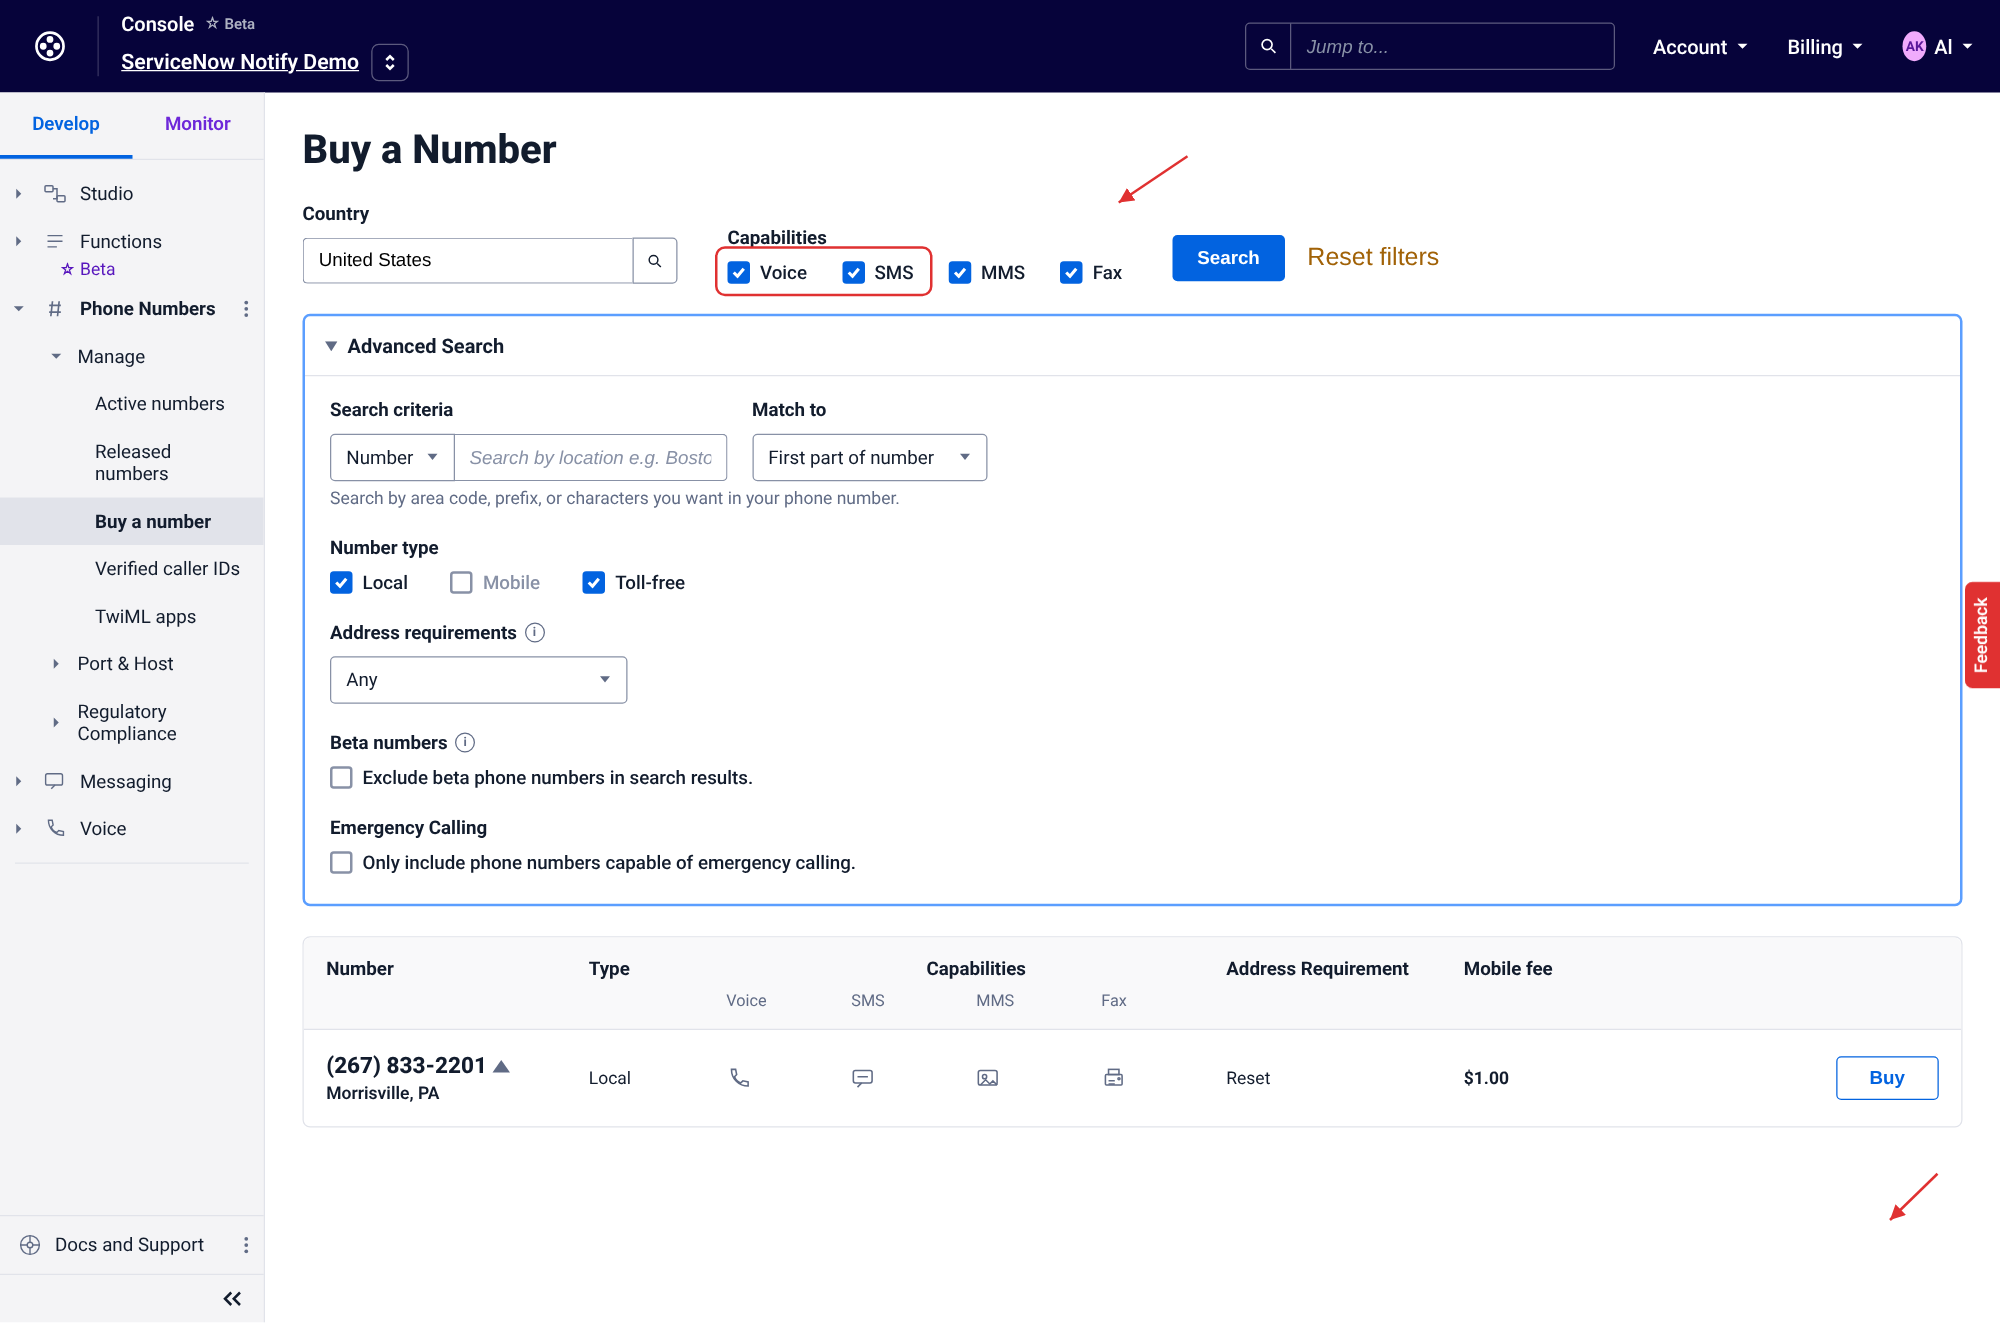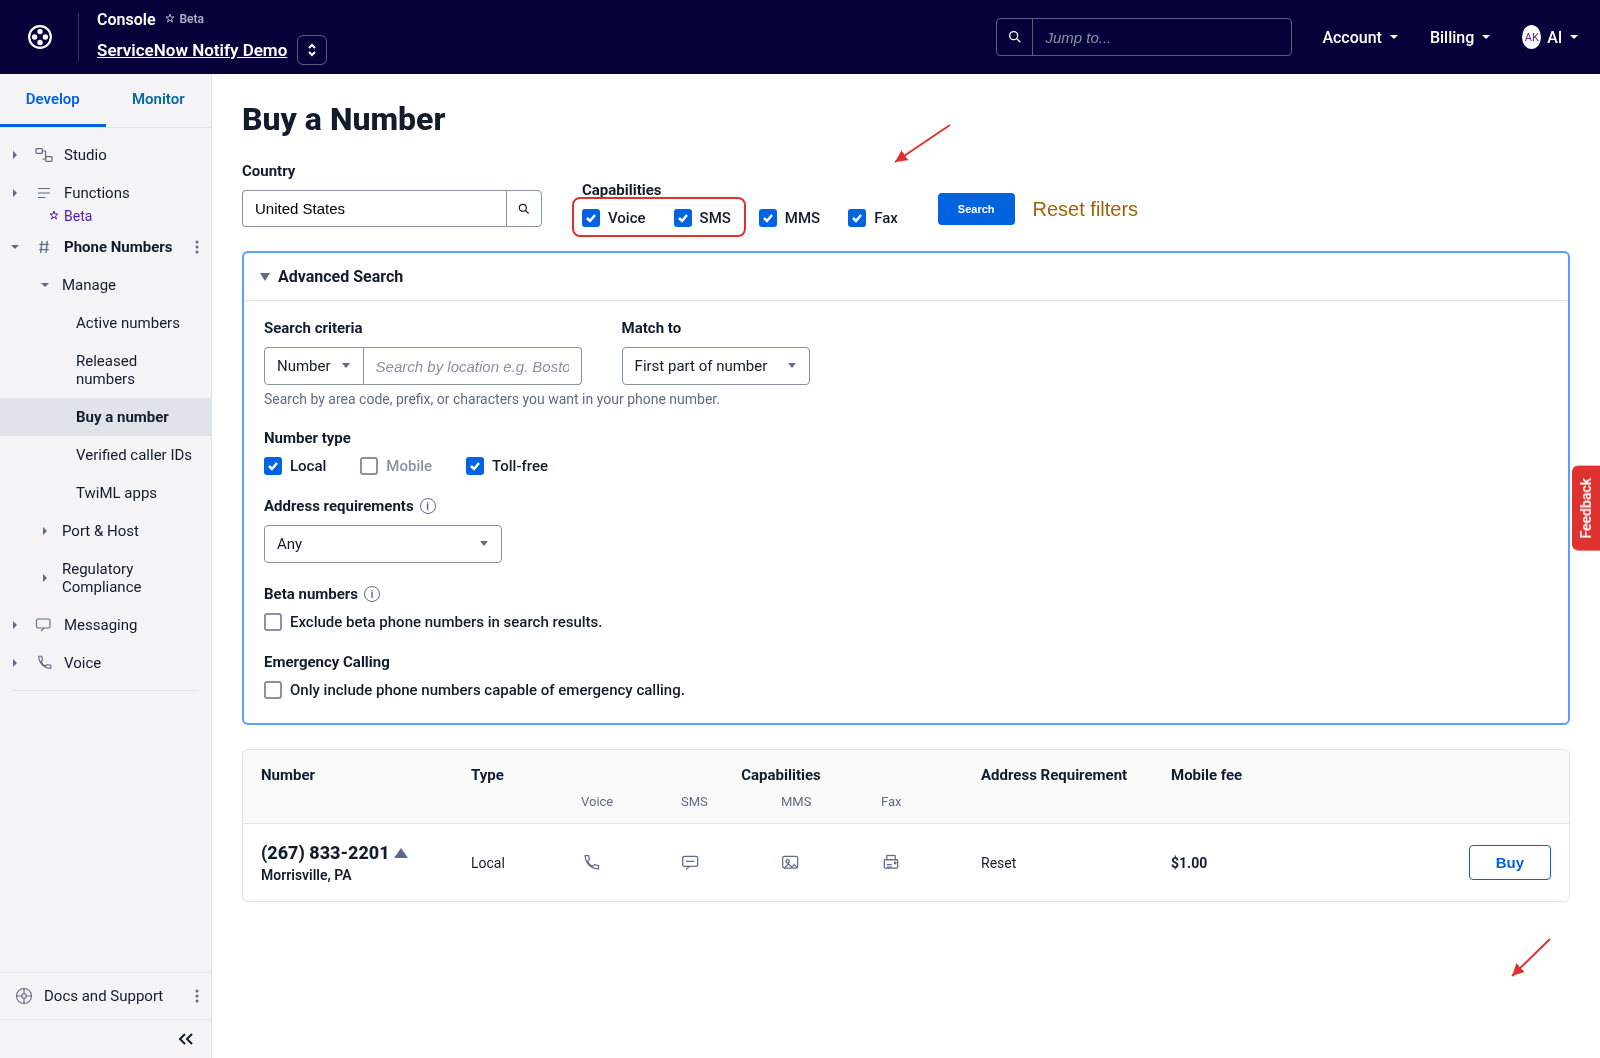--- a/index.html
+++ b/index.html
@@ -13,26 +13,26 @@
 .topbar .project a { color:#fff; text-decoration:underline; font-size:17px; font-weight:600; }
 .topbar .project-switch { width:30px; height:30px; border:1px solid rgba(255,255,255,0.35); border-radius:6px; display:flex; align-items:center; justify-content:center; cursor:pointer; }
 .topbar .left-group { display:flex; flex-direction:column; gap:2px; }
 .topbar .spacer { flex:1; }
 .topbar .search-wrap { display:flex; align-items:center; border:1px solid rgba(255,255,255,0.35); border-radius:4px; height:38px; width:296px; }
 .topbar .search-wrap .search-icon-box { width:36px; display:flex; align-items:center; justify-content:center; border-right:1px solid rgba(255,255,255,0.35); height:100%; }
 .topbar .search-wrap input { flex:1; background:transparent; border:none; color:#fff; padding:0 12px; font-size:15px; font-style:italic; outline:none; }
 .topbar .search-wrap input::placeholder { color:#8891a6; font-style:italic; }
 .topbar .nav-right { display:flex; align-items:center; gap:30px; margin-left:30px; }
 .topbar .nav-item { display:flex; align-items:center; gap:6px; font-size:16px; font-weight:500; cursor:pointer; }
-.topbar .avatar { width:19px; height:24px; border-radius:50%; background:#ffffff; color:#5a189a; font-size:11px; font-weight:400; display:flex; align-items:center; justify-content:center; }
+.topbar .avatar { width:19px; height:24px; border-radius:50%; background:#f0abfc; color:#5a189a; font-size:11px; font-weight:700; display:flex; align-items:center; justify-content:center; }
 .layout { display:flex; height: calc(100vh - 74px); }
 
 .sidebar { width:212px; background:#f4f4f6; border-right:1px solid #e1e3ea; display:flex; flex-direction:column; position:relative; }
 .sidebar .tabs { display:flex; border-bottom:1px solid #e1e3ea; }
-.sidebar .tabs .tab { flex:1; text-align:center; padding:16px 0; font-size:15px; font-weight:600; color:#0369a1; cursor:pointer; }
+.sidebar .tabs .tab { flex:1; text-align:center; padding:16px 0; font-size:15px; font-weight:600; color:#6d28d9; cursor:pointer; }
 .sidebar .tabs .tab.active { color:#0263e0; border-bottom:3px solid #0263e0; }
 .sidebar nav { flex:1; overflow:auto; padding-top:8px; }
 .sidebar .item { display:flex; align-items:center; padding:10px 12px 10px 10px; gap:8px; cursor:pointer; position:relative; }
 .sidebar .item .chev { width:14px; color:#606b85; }
 .sidebar .item .icon-box { width:24px; display:flex; justify-content:center; color:#606b85; }
 .sidebar .item .label { font-size:15px; color:#121c2d; flex:1;}
 .sidebar .item.bold .label { font-weight:700; }
 .sidebar .item.sub { padding-left:40px;justify-content:space-between; }
 .sidebar .item.sub3 { padding-left:76px; }
 .sidebar .item.active-row { background:#e1e3ea; }
@@ -55,30 +55,30 @@
 
 .caps { display:flex; align-items:center; gap:28px; position:relative; }
 .checkbox { display:flex; align-items:center; gap:8px; cursor:pointer; font-size:15px; font-weight:500; }
 .checkbox .box { width:18px; height:18px; border:2px solid #0263e0; border-radius:3px; display:flex; align-items:center; justify-content:center; background:#fff; }
 .checkbox .box.checked { background:#0263e0; }
 .checkbox .box.unchecked-grey { border-color:#8891a6; }
 .checkbox .box svg { color:#fff; }
 .cap-outline { position:absolute; border:2px solid #e03131; border-radius:8px; pointer-events:none; }
 .cap-outline.one { left:-10px; top:-12px; width:174px; height:40px; }
 
-.btn-primary { background:#0263e0; color:#fff; border:none; border-radius:4px; padding:10px 20px; font-size:11px; font-weight:600; cursor:pointer; }
+.btn-primary { background:#0263e0; color:#fff; border:none; border-radius:4px; padding:10px 20px; font-size:15px; font-weight:600; cursor:pointer; }
 .link-btn { color:#a16207; background:none; border:none; font-size:20px; font-weight:500; cursor:pointer; }
 
 .panel { border:2px solid #5b9eff; border-radius:6px; padding:0; margin-bottom:24px; }
 .panel-header { display:flex; align-items:center; gap:8px; padding:14px 16px; border-bottom:1px solid #e1e3ea; cursor:pointer; }
 .panel-header .tri { color:#606b85; }
 .panel-header .title { font-size:16px; font-weight:700; }
 .panel-body { padding:18px 20px 24px 20px; }
 
-.form-row { display:flex; gap:40px; margin-bottom:6px; }
+.form-row { display:flex; gap:20px; margin-bottom:6px; }
 .sc-label { font-size:15px; font-weight:700; margin-bottom:10px; display:block; }
 .select-box { display:flex; align-items:center; border:1px solid #8891a6; border-radius:4px; padding:9px 12px; cursor:pointer; background:#fff; gap:10px; font-size:15px; }
 .select-box .chev { color:#606b85; }
 .text-input { border:1px solid #8891a6; border-radius:4px; padding:9px 12px; font-size:15px; font-style:italic; width:218px; }
 .text-input::placeholder { color:#8891a6; font-style:italic; }
 .hint { color:#606b85; font-size:14px; margin-top:6px; }
 .section { margin-top:22px; }
 .checkbox-row { display:flex; gap:34px; align-items:center; }
 .muted { color:#8891a6; }
 .label-with-icon { display:flex; align-items:center; gap:6px; }

